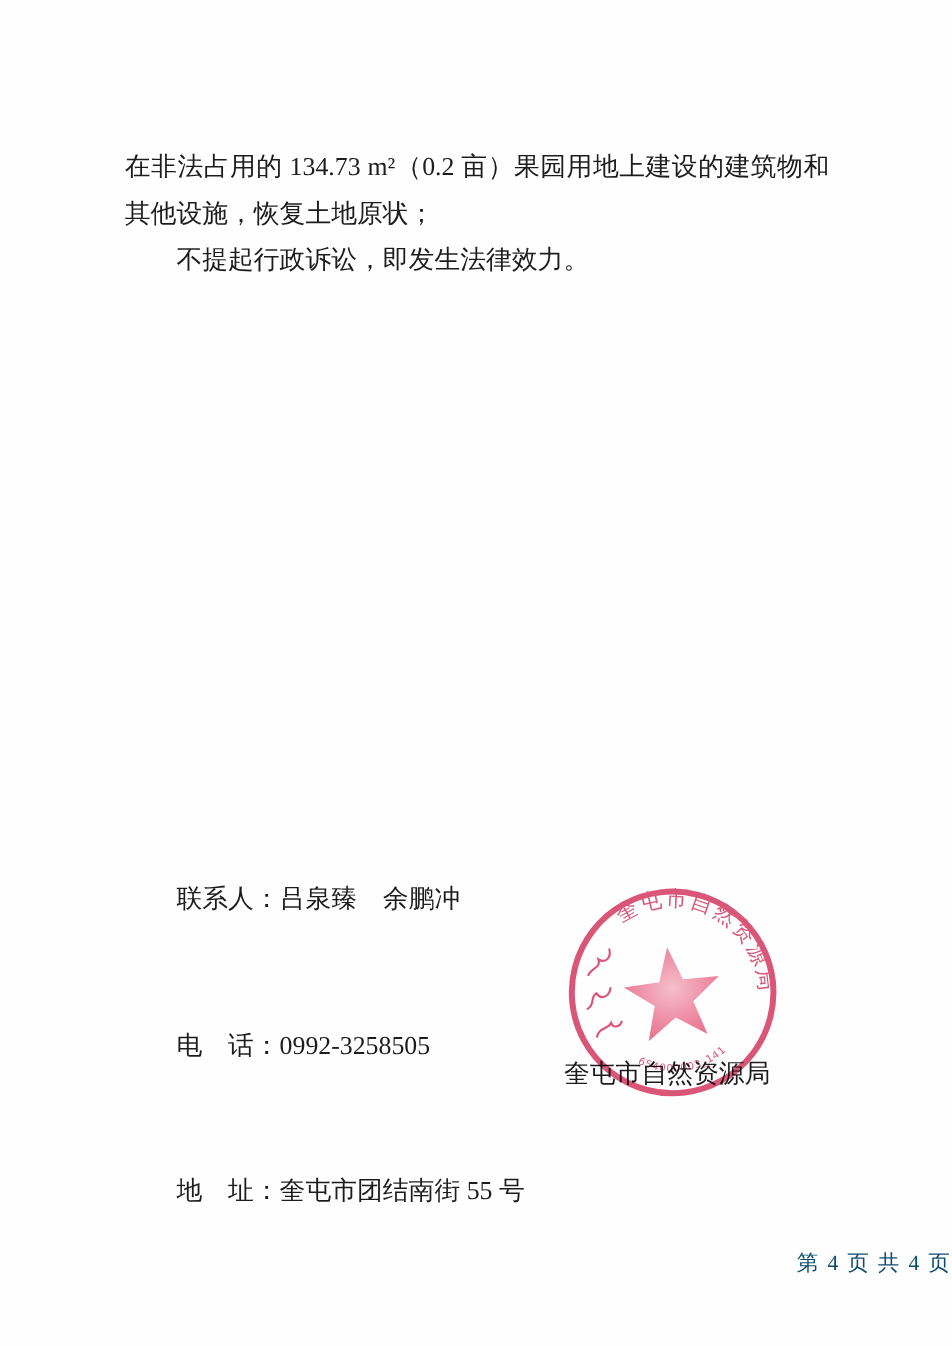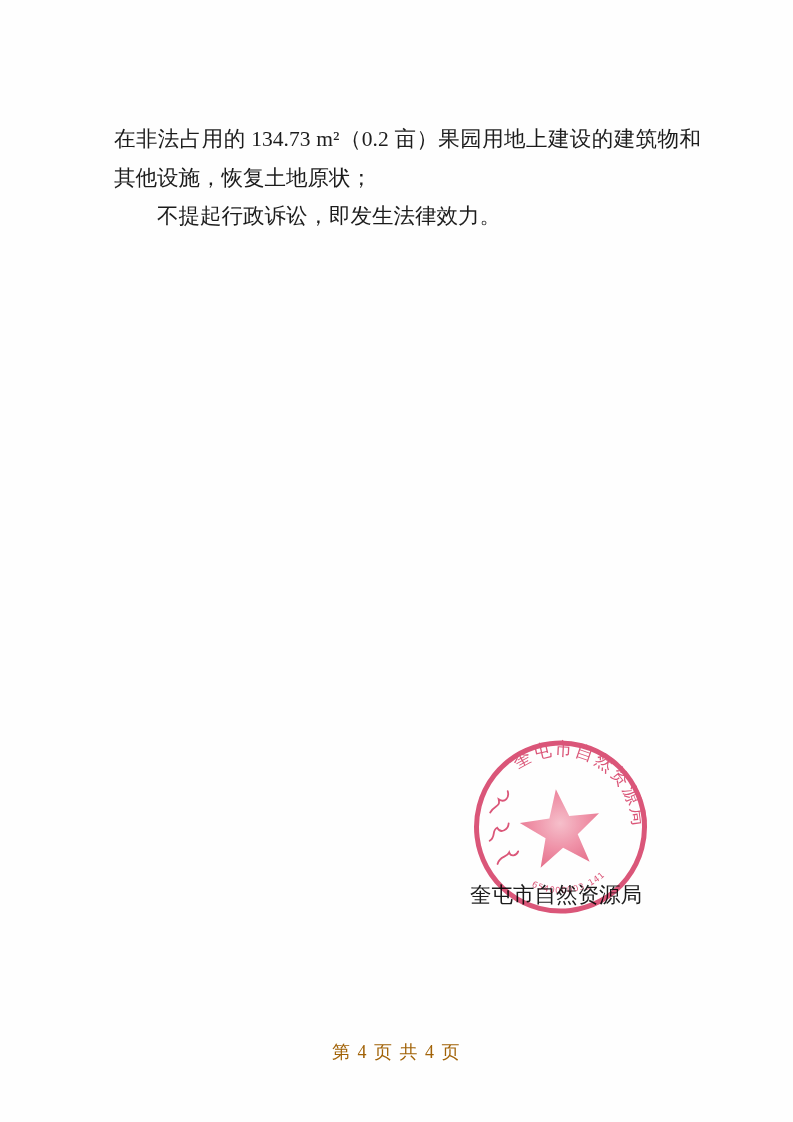--- a/index.html
+++ b/index.html
@@ -7,21 +7,21 @@
     position:relative;
     width:793px; height:1122px;
     margin:0 auto;
     background:#fefefe;
     font-family:"Liberation Serif","DejaVu Serif",serif;
     color:#1c1c1c;
     overflow:hidden;
   }
   .body-text {
     position:absolute;
-    left:114px; top:120px; width:587px;
+    left:104px; top:120px; width:587px;
     font-size:21.5px;
     line-height:38.6px;
     text-align:justify;
     text-justify:inter-character;
   }
   .para { margin:0; }
   .indent { text-indent:2em; }
   .para b { font-weight:bold; }
   .contact {
     position:absolute;
@@ -42,36 +42,41 @@
   .seal {
     position:absolute;
     left:468px; top:738px;
     mix-blend-mode:multiply;
     transform:rotate(-7deg);
     transform-origin:50% 50%;
   }
   .footer {
     position:absolute;
     left:0; top:1040px; width:100%;
-    text-align:center;
+    text-align:right;
     font-size:18px;
     letter-spacing:1.5px;
-    color:#a16207;
+    color:#0c4a6e;
   }
 </style>
 </head>
 <body>
 
 <div class="page">
 
   <div class="body-text">
     <p class="para">在非法占用的 134.73 m²（0.2 亩）果园用地上建设的建筑物和其他设施，恢复土地原状；</p>
     <p class="para indent">不提起行政诉讼，即发生法律效力。</p>
   </div>
 
+  <div class="contact">
+    <p>联系人：吕泉臻　余鹏冲</p>
+    <p>电　话：0992-3258505</p>
+    <p>地　址：奎屯市团结南街 55 号</p>
+  </div>
 
   <div class="signature">
     <p>奎屯市自然资源局</p>
   </div>
 
   <svg class="seal" width="186" height="186" viewBox="0 0 186 186">
     <defs>
       <radialGradient id="starGrad" cx="50%" cy="45%" r="60%">
         <stop offset="0%" stop-color="#f4aebd"></stop>
         <stop offset="55%" stop-color="#ec7490"></stop>

